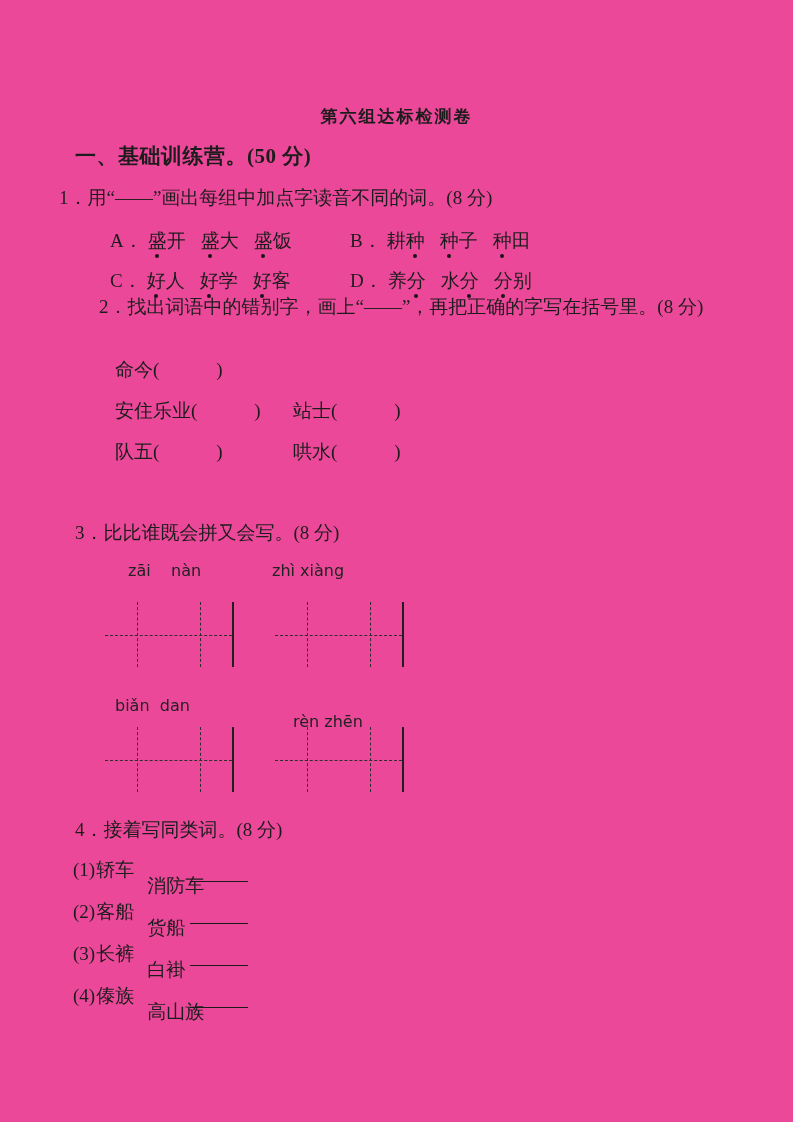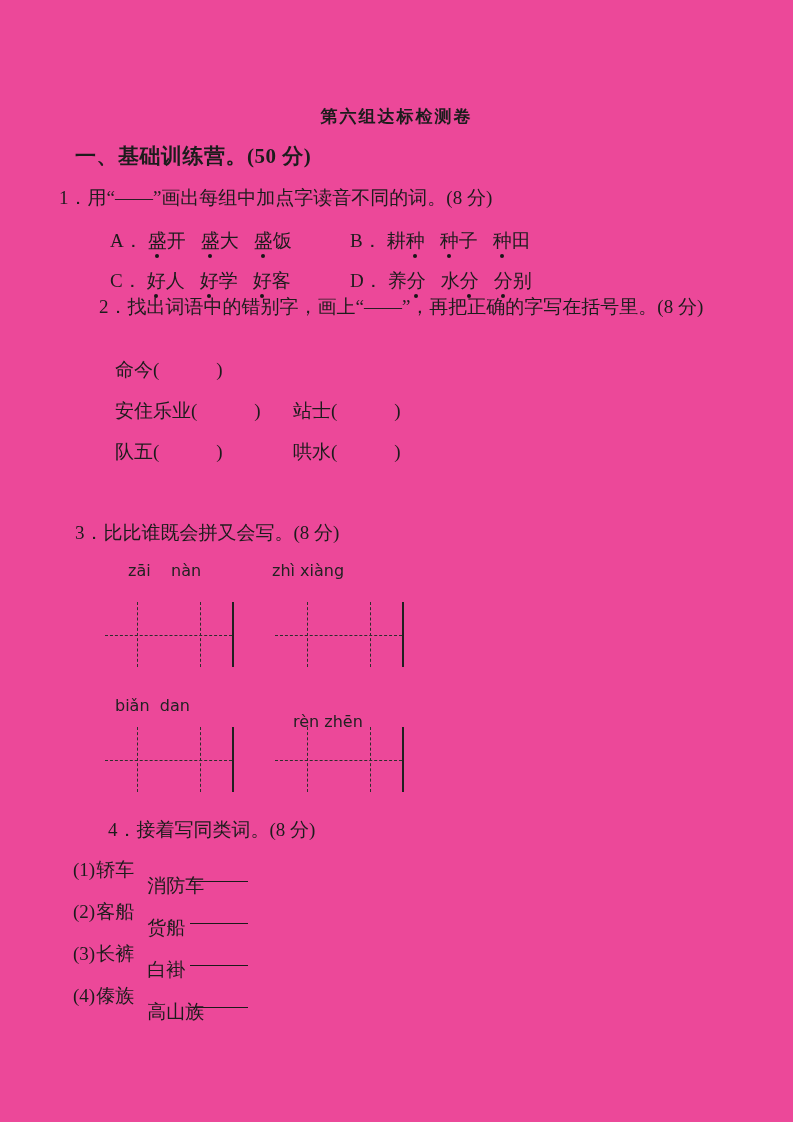--- a/index.html
+++ b/index.html
@@ -22,21 +22,21 @@
   }
   .heading {
     top:142px; left:75px;
     font-size:21px; font-weight:bold;
     letter-spacing:0.5px;
   }
   .qtext { font-size:19px; white-space:pre; }
   .q1text { top:185px; left:59px; }
   .q2text { top:294px; left:75px;margin-left:24px; }
   .q3text { top:520px; left:75px; }
-  .q4text { top:817px; left:75px;margin-left:33px; }
+  .q4text { top:817px; left:75px; }
 
   
   .q1opts { top:221px; left:110px; width:600px; }
   .optrow { display:flex; height:40px; align-items:center; }
   .optcell { width:240px; font-size:19px; display:flex; align-items:center; }
   .optcell:last-child { width:auto; }
   .optlabel { margin-right:5px; }
   .word { margin-right:15px; white-space:nowrap; }
   .ch { position:relative; display:inline-block; }
   .ch.dot::after {

